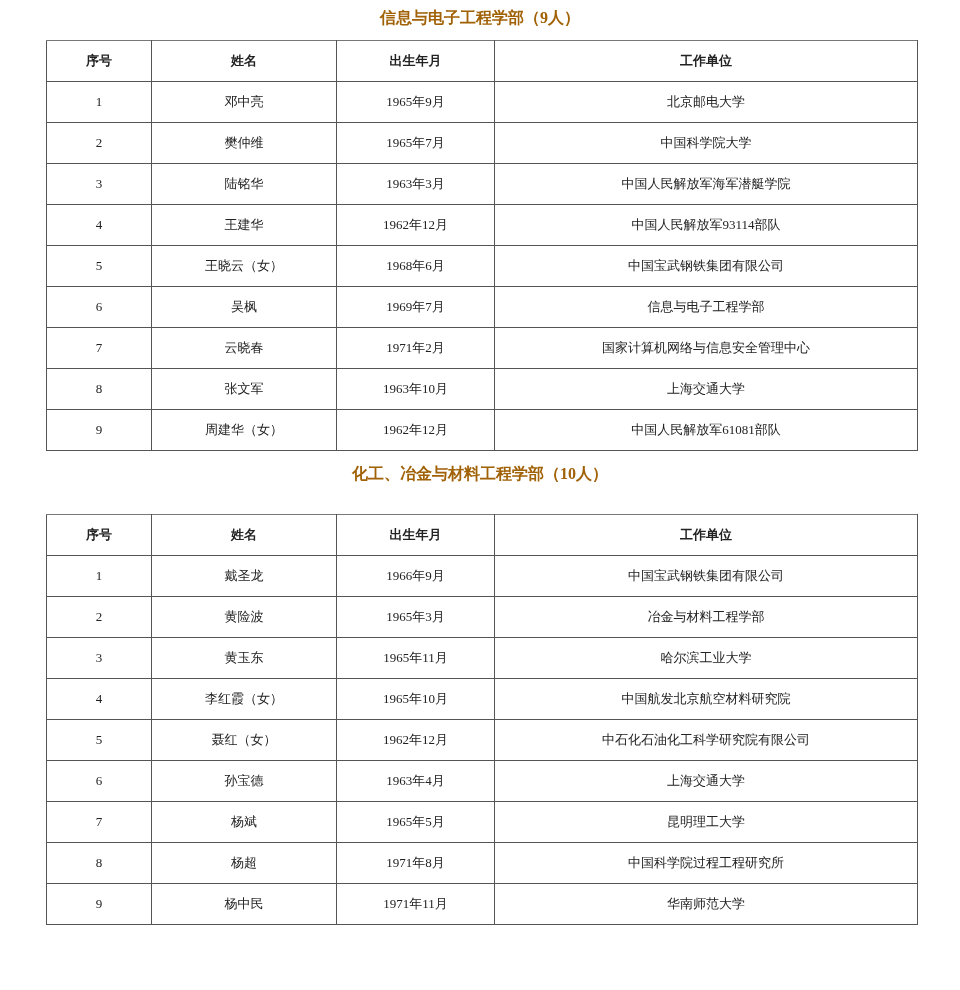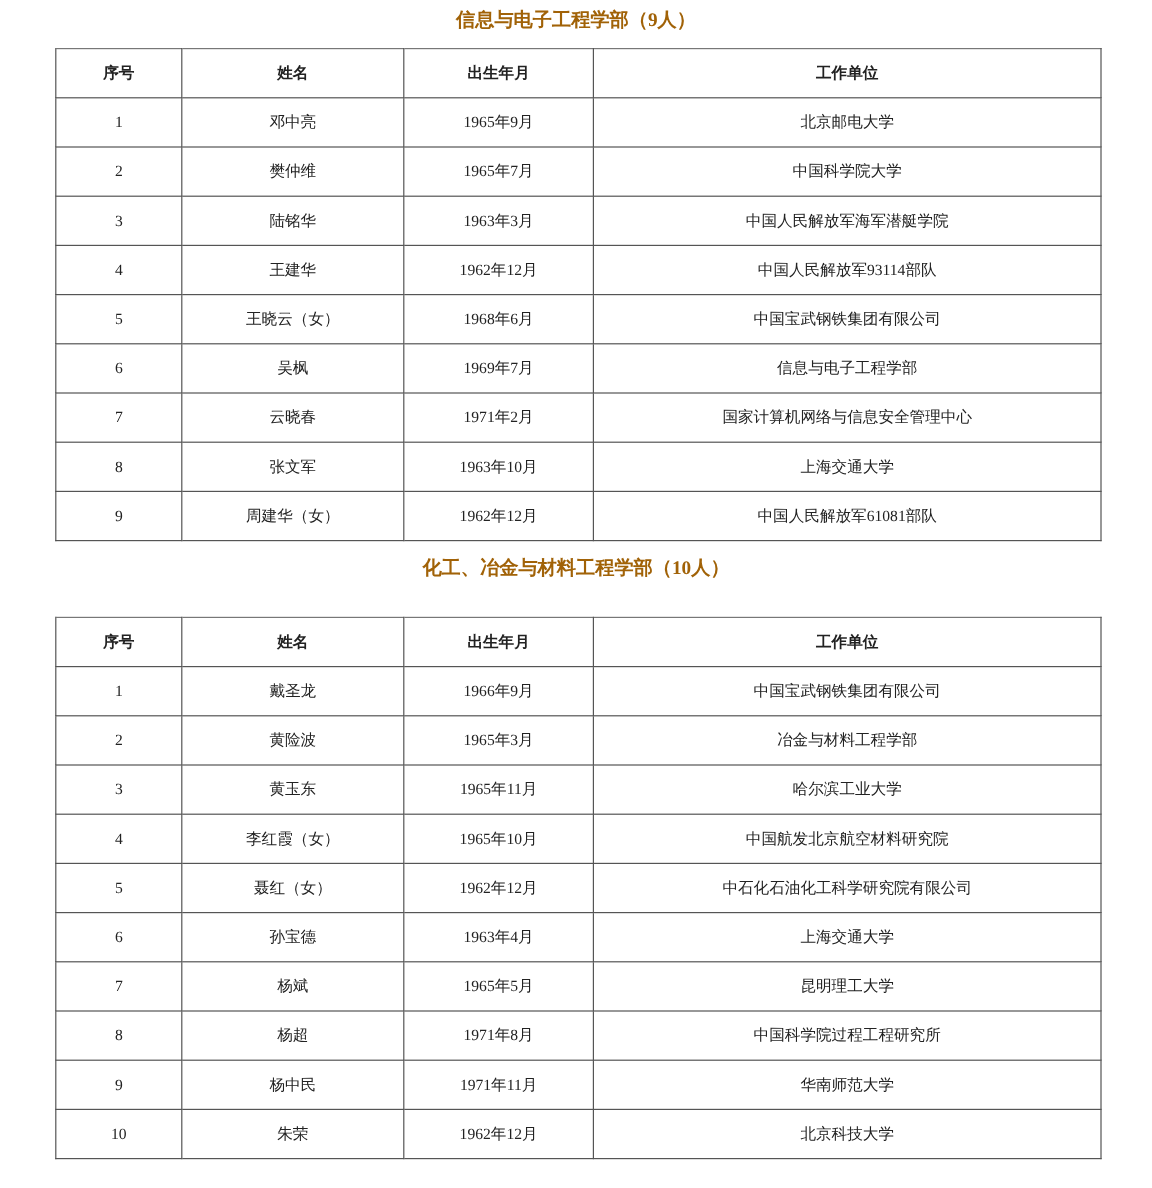--- a/index.html
+++ b/index.html
@@ -198,20 +198,14 @@
         <td>杨超</td>
         <td>1971年8月</td>
         <td>中国科学院过程工程研究所</td>
       </tr>
       <tr>
         <td>9</td>
         <td>杨中民</td>
         <td>1971年11月</td>
         <td>华南师范大学</td>
       </tr>
-      <tr>
-        <td>10</td>
-        <td>朱荣</td>
-        <td>1962年12月</td>
-        <td>北京科技大学</td>
-      </tr>
     </tbody>
 </table>
 
 </body></html>

